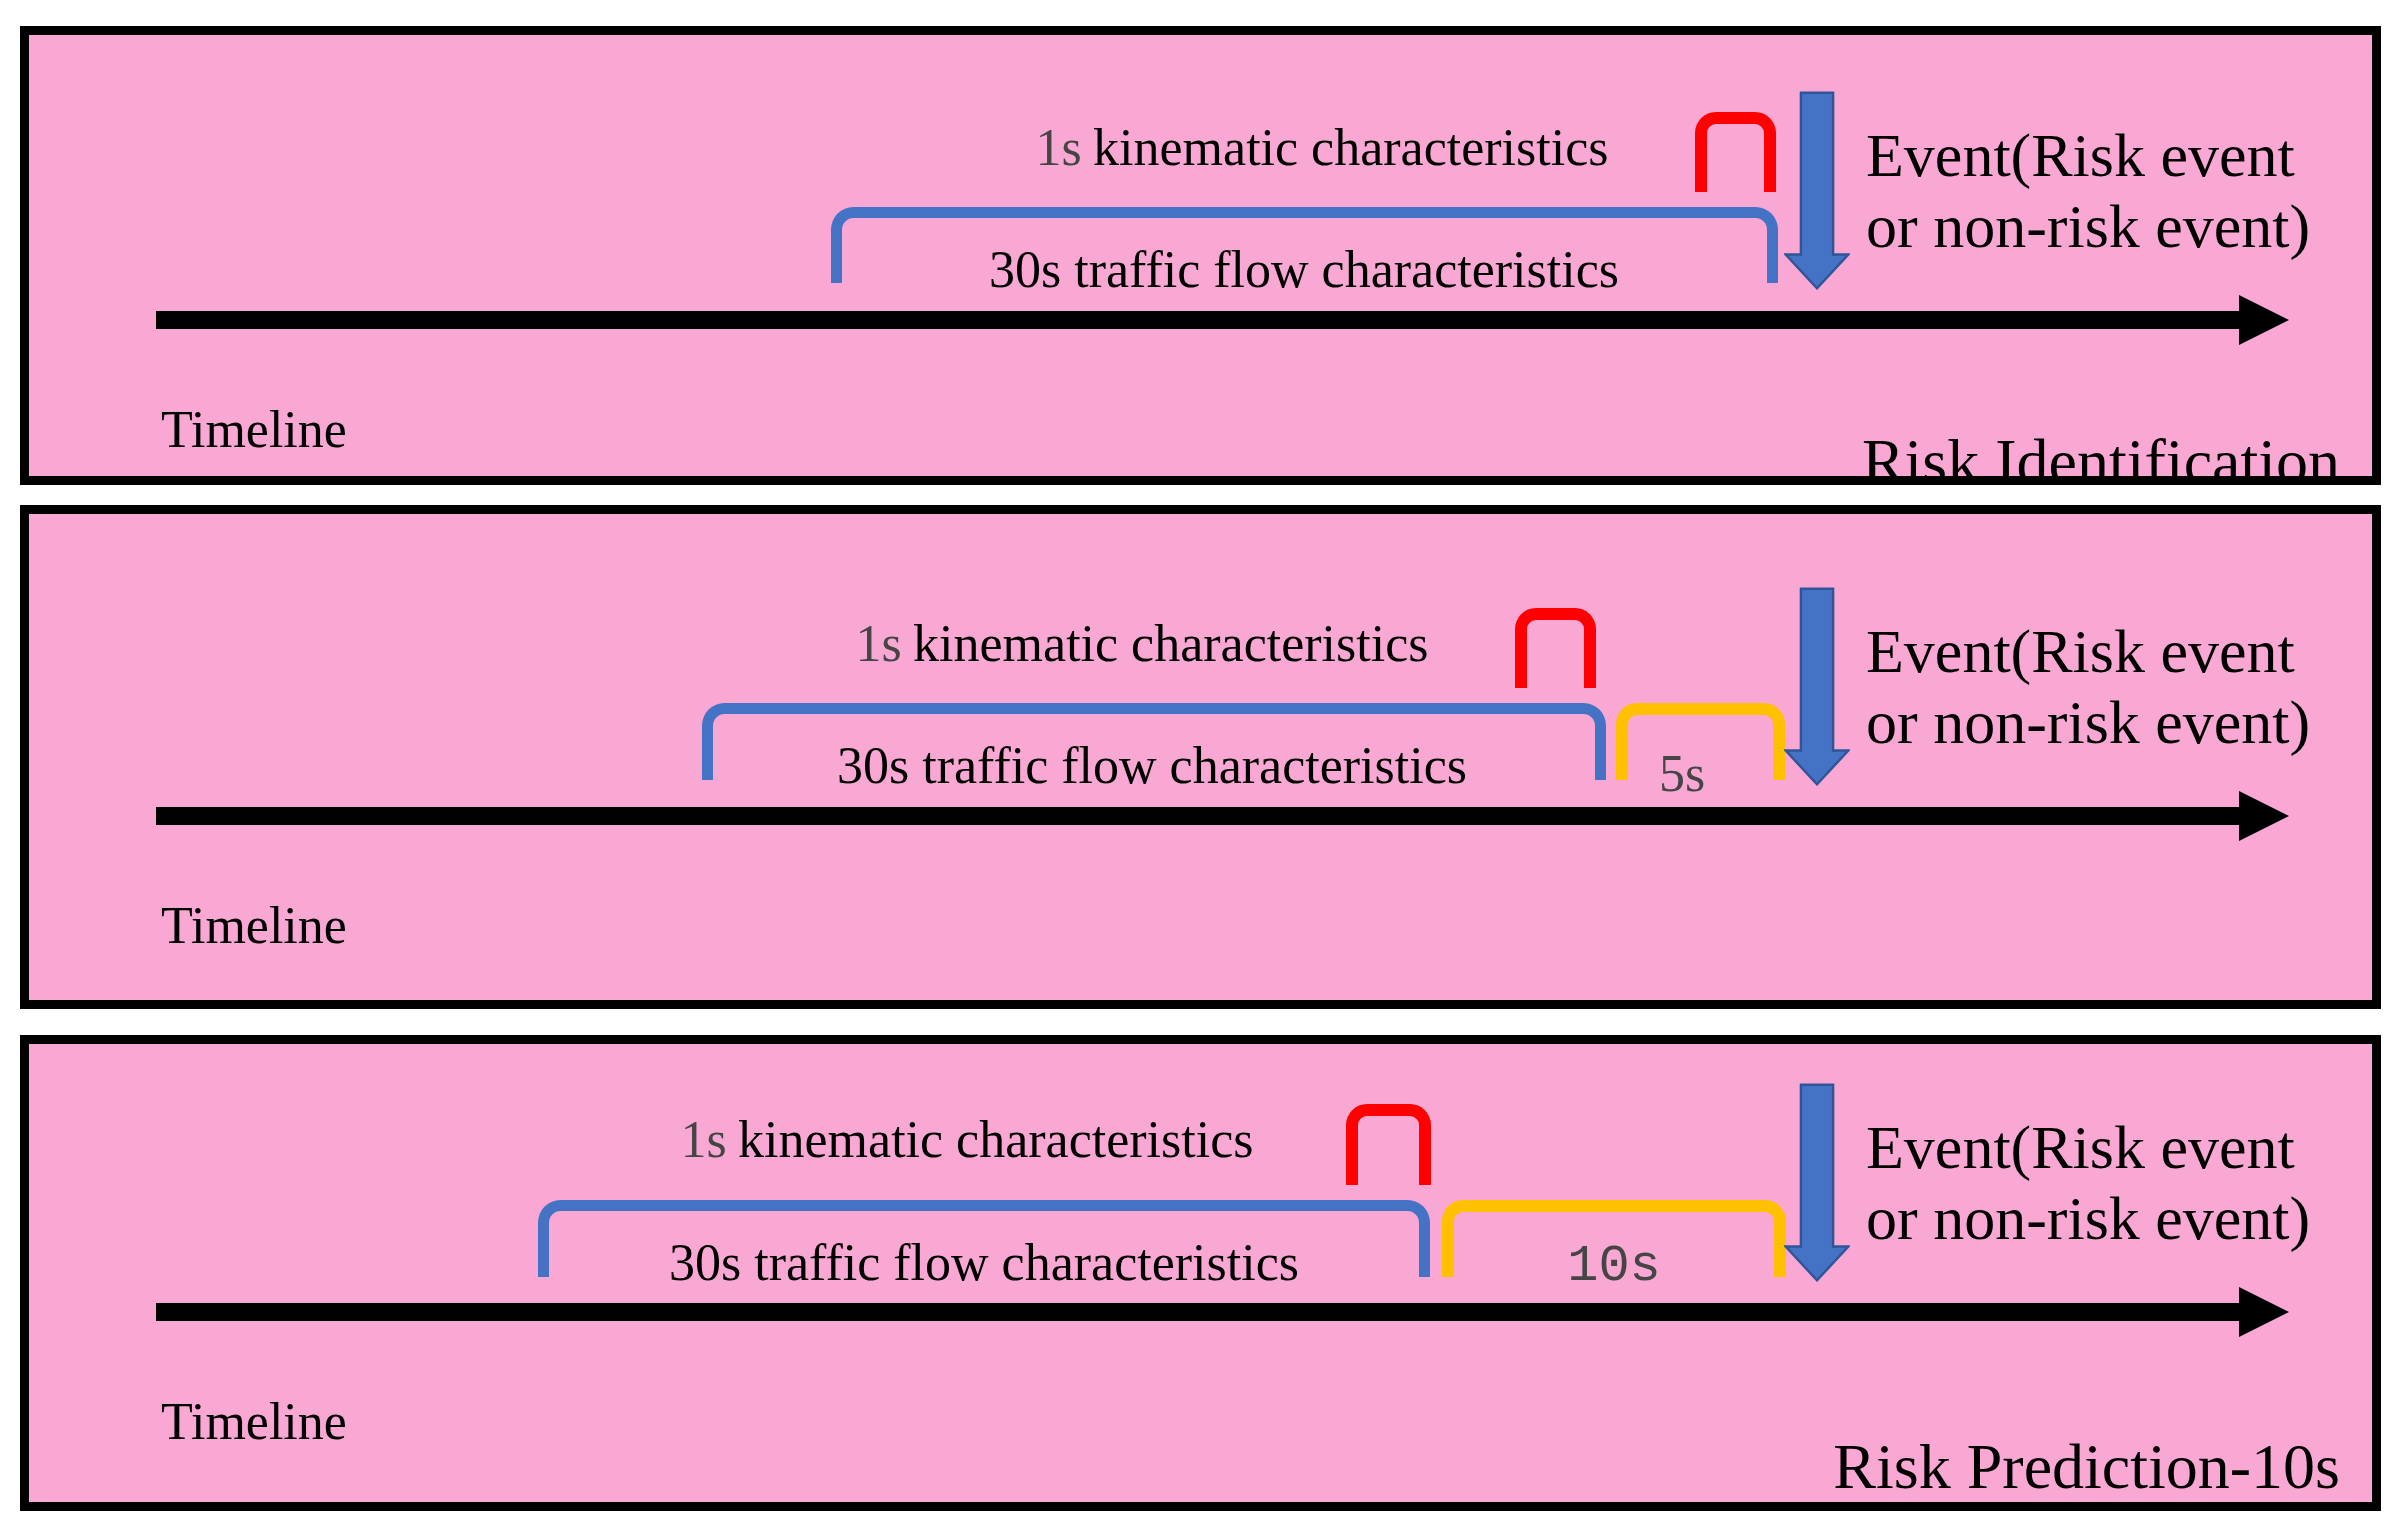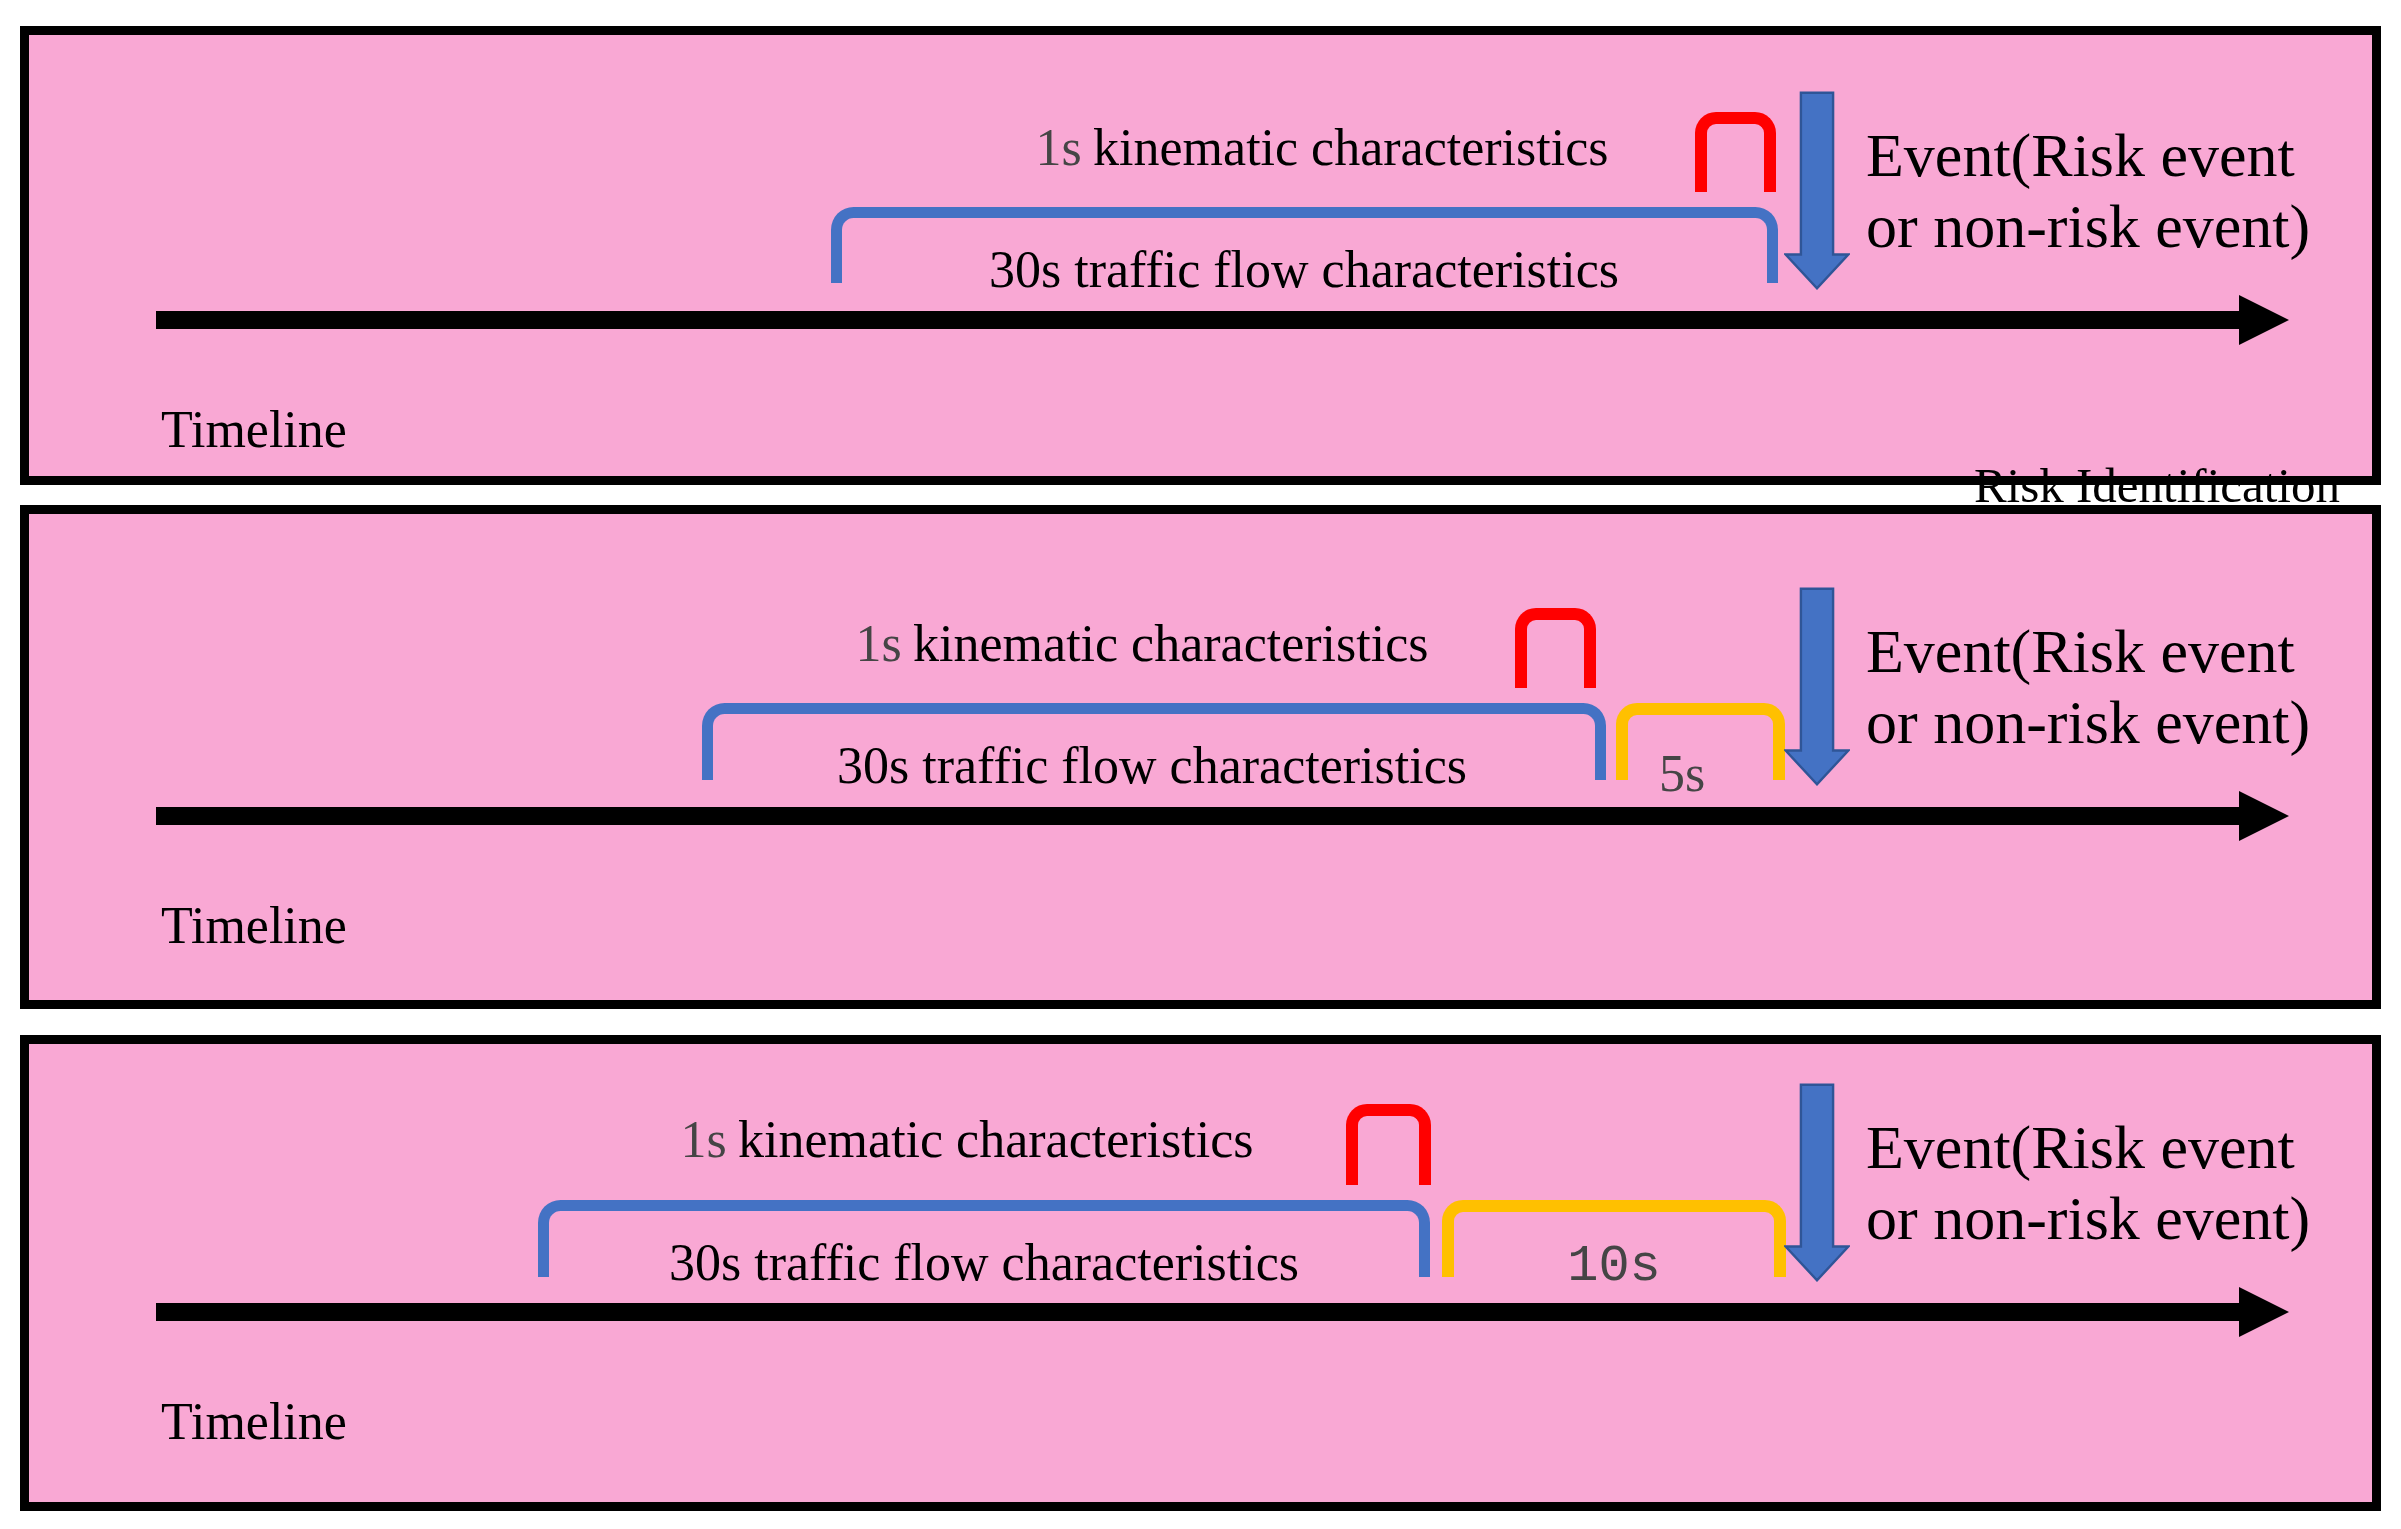--- a/index.html
+++ b/index.html
@@ -13,21 +13,21 @@
   .bracket{position:absolute;box-sizing:border-box;background:transparent;border-style:solid;}
   .bracket.blue{border-color:var(--c-blue,#4472C4);border-width:11.3px 11.3px 0 11.3px;border-radius:22.6px 22.6px 0 0;}
   .bracket.red{border-color:var(--c-red,#FF0000);border-width:12px 12px 0 12px;border-radius:21px 21px 0 0;}
   .bracket.yellow{border-color:var(--c-yellow,#FFC000);border-width:12px 12px 0 12px;border-radius:21px 21px 0 0;}
 
   .label{position:absolute;font-size:52px;line-height:55px;white-space:nowrap;}
   .centered{transform:translateX(-50%);}
   .dur{color:var(--c-gray,#454545);margin-right:11.3px;}
   .gap-label{color:var(--c-gray,#454545);}
   .event-label{position:absolute;font-size:62px;line-height:71px;white-space:nowrap;}
-  .panel-title{position:absolute;font-size:49px;line-height:55px;white-space:nowrap;margin-top:24px;}
+  .panel-title{position:absolute;font-size:64px;line-height:55px;white-space:nowrap;}
 
   .tl-shaft{position:absolute;left:127px;width:2083px;height:18px;background:#000;}
   .tl-head{position:absolute;left:2210px;width:0;height:0;
            border-top:25px solid transparent;border-bottom:25px solid transparent;
            border-left:50px solid #000;}
   .event-arrow{position:absolute;left:1755px;width:66px;height:199px;}
 
   
   .p1 .kin-label{left:1293px;top:85px;}
   .p1 .bracket.red{left:1666px;top:77px;width:81px;height:80px;}
@@ -126,16 +126,17 @@
     <svg class="event-arrow" viewBox="0 0 82 247">
       <polygon points="21,2 61,2 61,203 80,203 41,245 2,203 21,203" fill="#4472C4" stroke="#2F5597" stroke-width="3"></polygon>
     </svg>
     <div class="event-label">
       <div>Event(Risk event</div>
       <div>or non-risk event)</div>
     </div>
     <div class="tl-shaft"></div>
     <div class="tl-head"></div>
     <div class="label tl-label">Timeline</div>
+    <div class="panel-title">Risk Prediction-10s</div>
   </section>
 
 </div>
 
 
 </body></html>

